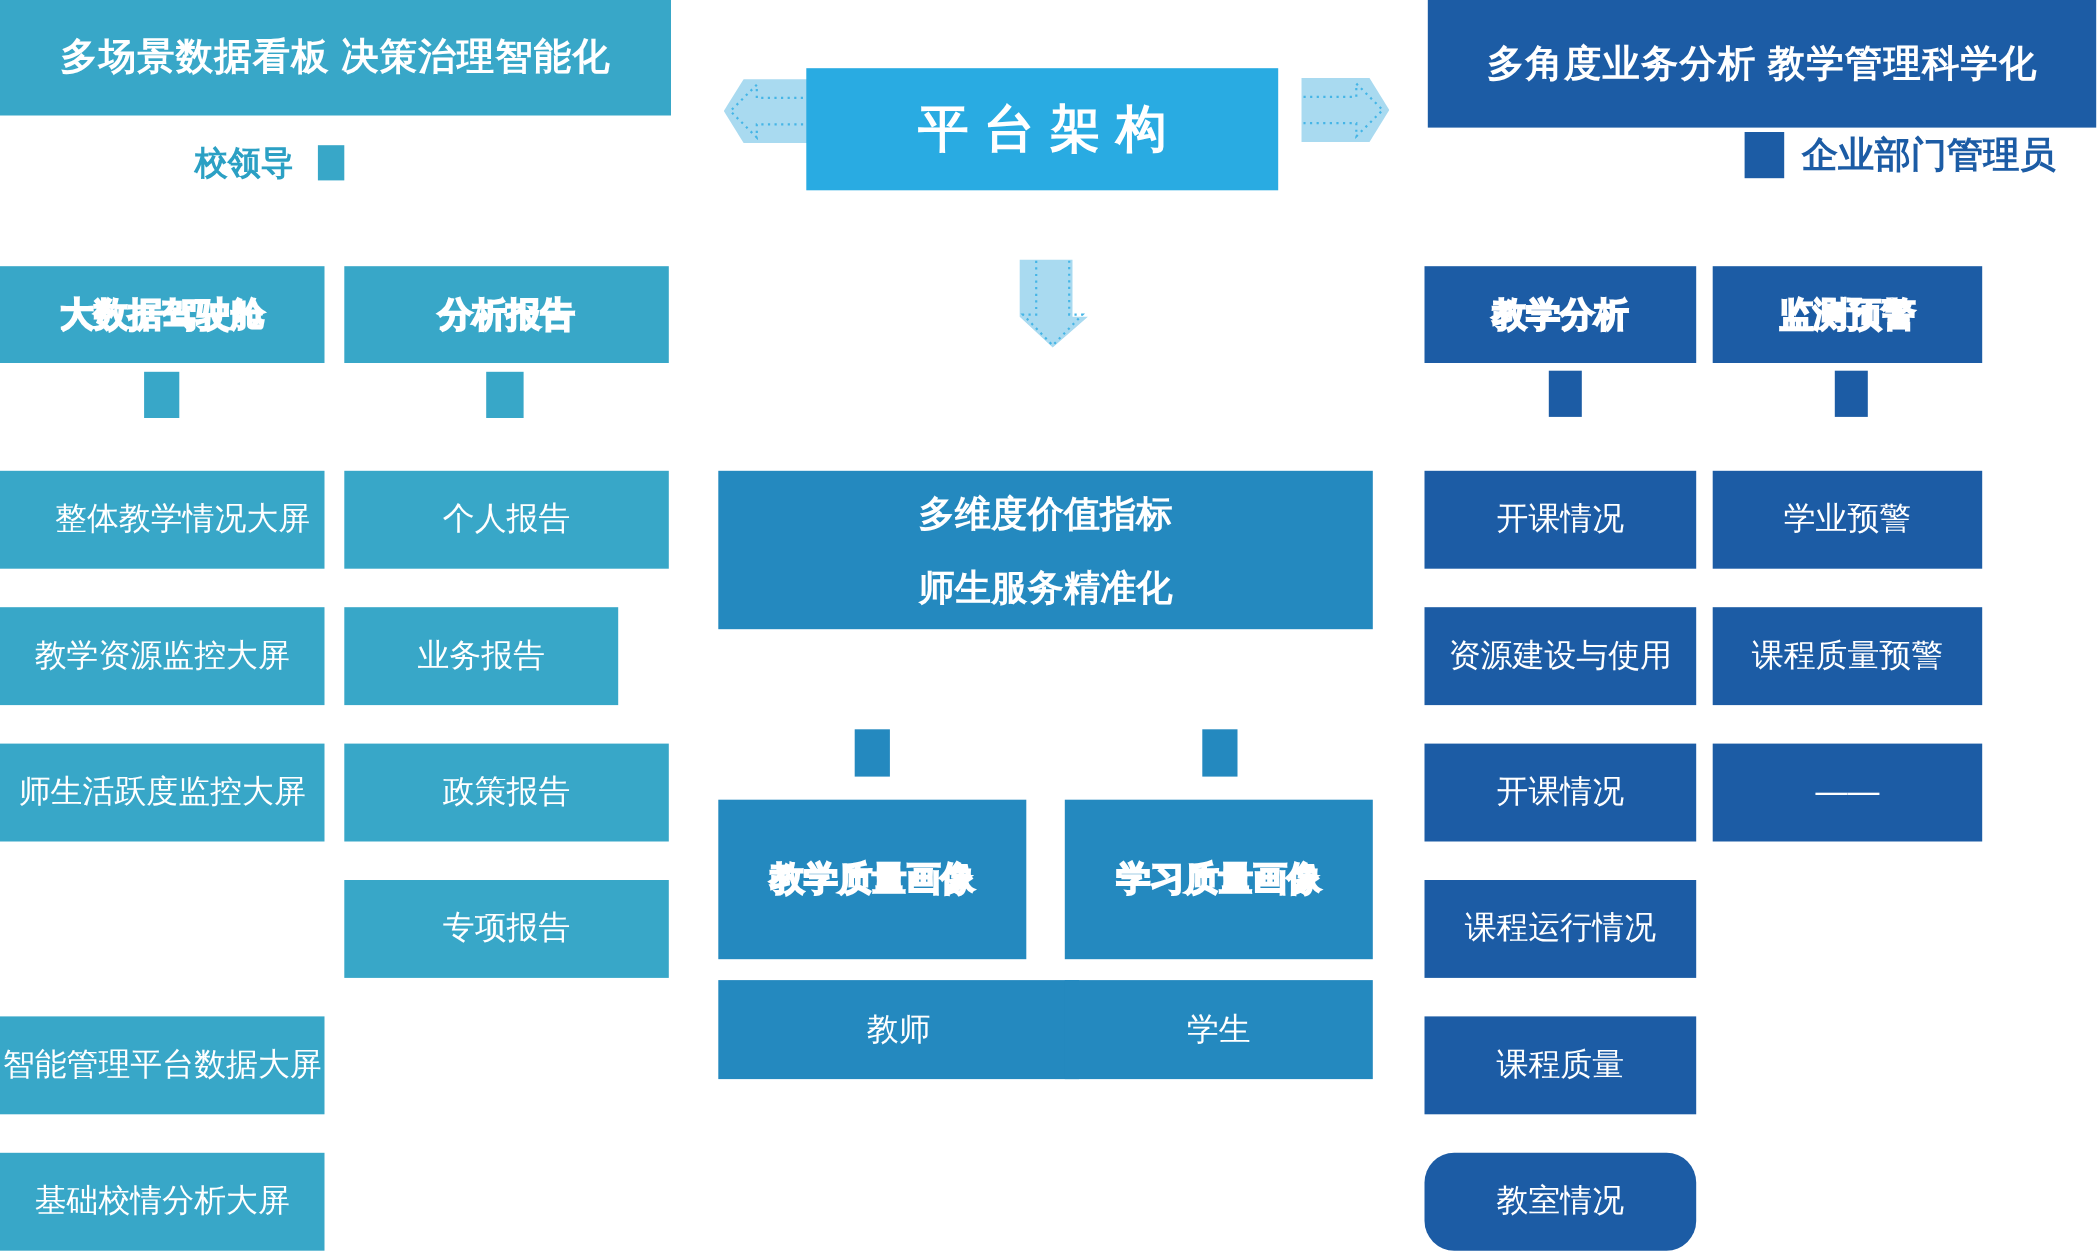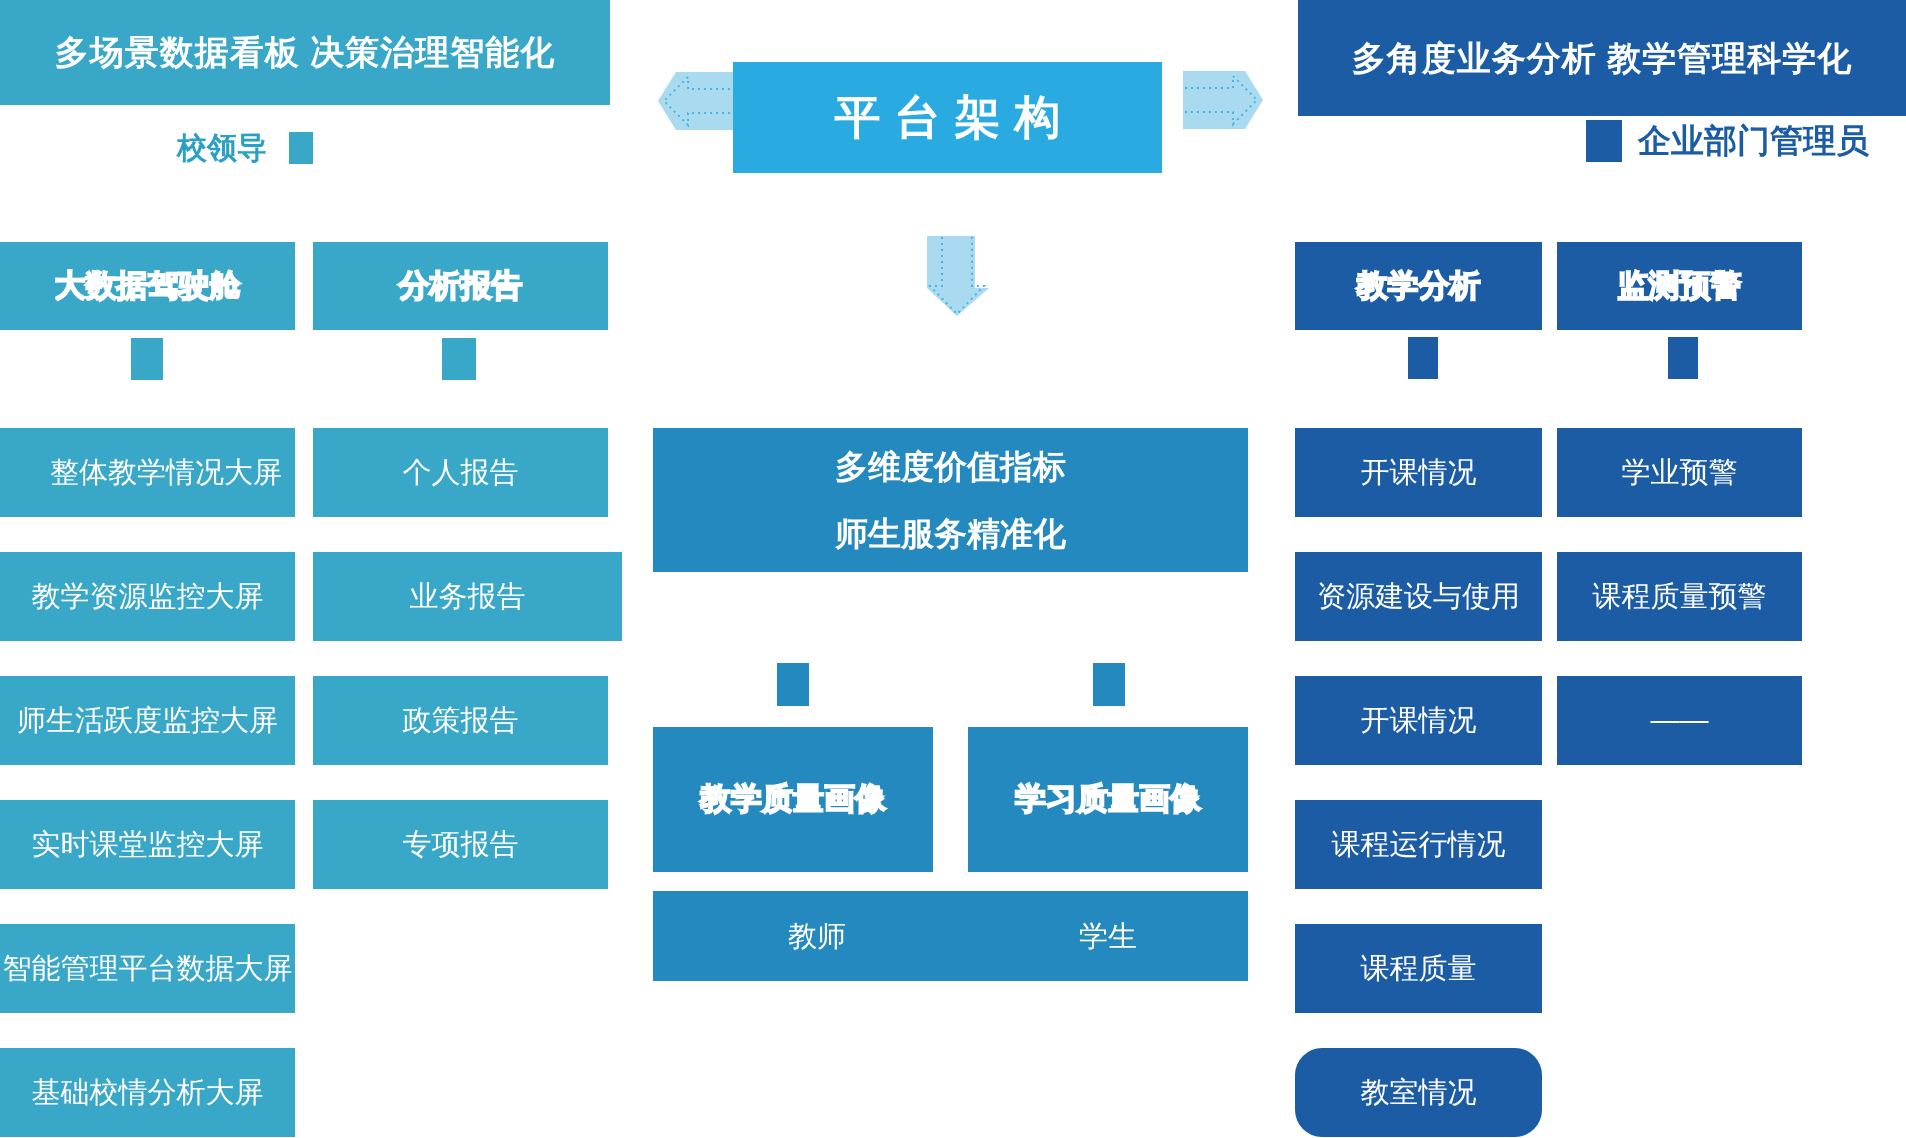--- a/index.html
+++ b/index.html
@@ -56,34 +56,31 @@
 
   <div class="box teal-bg item" style="left:0;top:428px;width:295px;height:89px;padding-left:37px;">
     <span>整体教学情况大屏</span>
     </div>
   <div class="box teal-bg item" style="left:0;top:552px;width:295px;height:89px;">
     <span>教学资源监控大屏</span>
     </div>
   <div class="box teal-bg item" style="left:0;top:676px;width:295px;height:89px;">
     <span>师生活跃度监控大屏</span>
     </div>
-  <div class="box teal-bg item" style="left:0;top:800px;width:295px;height:89px;">
-    <span>实时课堂监控大屏</span>
-    </div>
   <div class="box teal-bg item" style="left:0;top:924px;width:295px;height:89px;">
     <span>智能管理平台数据大屏</span>
     </div>
   <div class="box teal-bg item" style="left:0;top:1048px;width:295px;height:89px;">
     <span>基础校情分析大屏</span>
     </div>
 
   <div class="box teal-bg item" style="left:313px;top:428px;width:295px;height:89px;">
     <span>个人报告</span>
     </div>
-  <div class="box teal-bg item" style="left:313px;top:552px;width:309px;height:89px;">
+  <div class="box teal-bg item" style="left:313px;top:552px;width:249px;height:89px;">
     <span>业务报告</span>
     </div>
   <div class="box teal-bg item" style="left:313px;top:676px;width:295px;height:89px;">
     <span>政策报告</span>
     </div>
   <div class="box teal-bg item" style="left:313px;top:800px;width:295px;height:89px;">
     <span>专项报告</span>
     </div>
 
   <div class="sq" style="left:658px;top:71px;width:80px;height:60px;">

